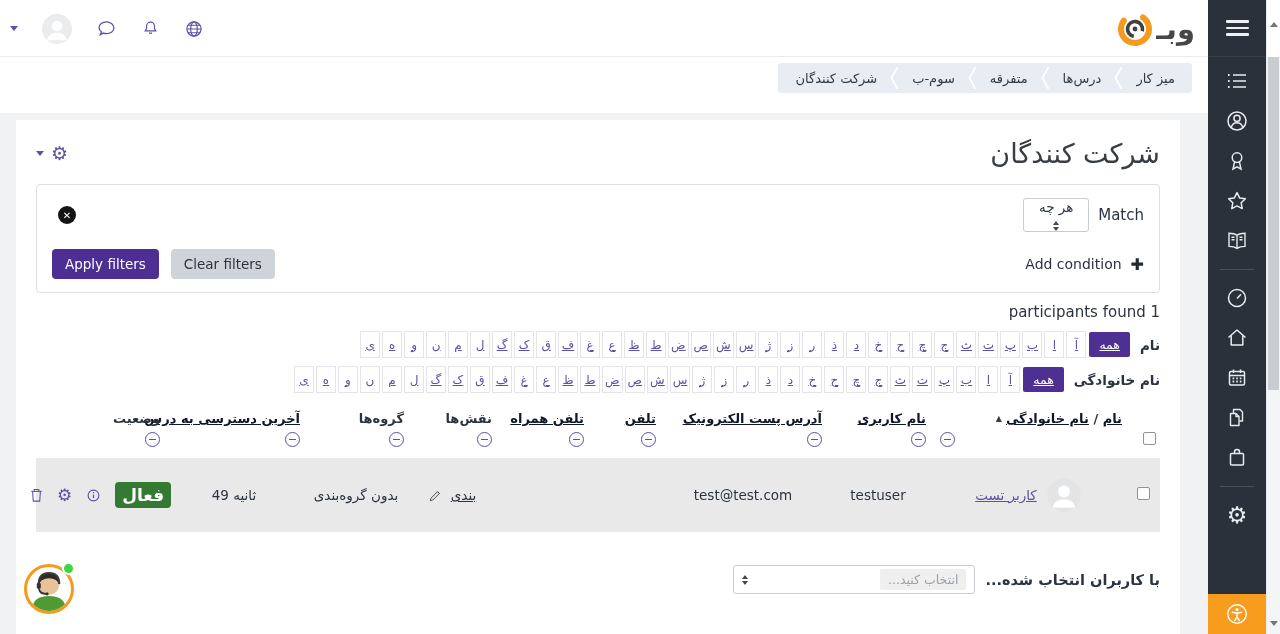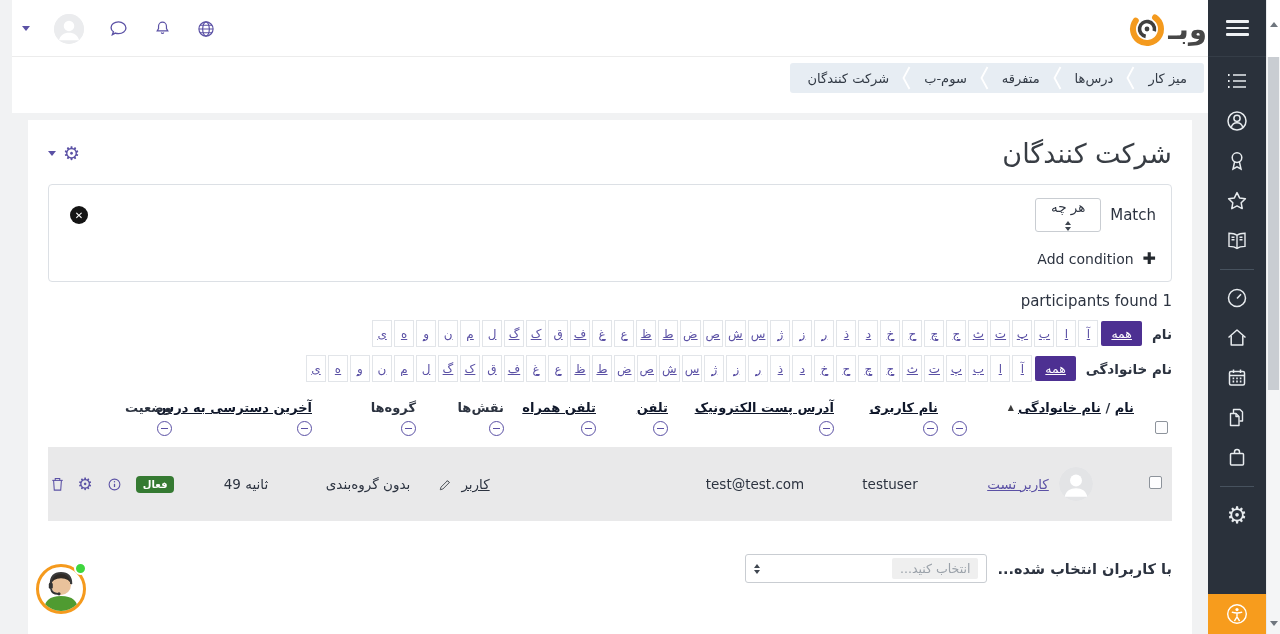--- a/index.html
+++ b/index.html
@@ -1,21 +1,21 @@
 <!DOCTYPE html>
 <html dir="rtl" lang="fa"><head>
 <meta charset="utf-8">
 <style>
   * { margin:0; padding:0; box-sizing:border-box; }
   html,body { width:1280px; height:634px; overflow:hidden; }
   body { font-family:"DejaVu Sans", sans-serif; background:#f1f2f3; color:#2c3340; position:relative; }
   a { cursor:pointer; }
 
   
-  #main { position:absolute; left:12px; top:0; width:1208px; height:634px; }
+  #main { position:absolute; left:0; top:0; width:1208px; height:634px; }
   #sidebar { position:absolute; top:0; right:14px; width:58px; height:634px; background:#2a313b; }
   #scrollbar { position:absolute; top:0; right:0; width:14px; height:634px; background:#f4f5f6; border-left:1px solid #e9ebed; }
 
   
   .topbar { height:57px; background:#fff; border-bottom:1px solid #ececec; position:relative; }
   .topbar-left { position:absolute; left:10px; top:0; height:57px; display:flex; align-items:center; gap:24px; direction:ltr; }
   .caret-down { width:0; height:0; border-left:4px solid transparent; border-right:4px solid transparent; border-top:5px solid #5b51a5; display:inline-block; }
   .avatar-circle { border-radius:50%; background:#ebecee; overflow:hidden; position:relative; flex:none; }
   .avatar-sm { width:30px; height:30px; }
   .topicon { color:#5b51a5; display:flex; align-items:center; cursor:pointer; }
@@ -79,21 +79,21 @@
   .data-row { background:#e9e9ea; height:74px; }
   .ptable td { font-size:13.5px; vertical-align:middle; text-align:center; padding:4px; }
   .name-cell { text-align:right; }
   .name-wrap { display:flex; align-items:center; gap:10px; justify-content:center; }
   .avatar-row { width:34px; height:34px; }
   .user-link { color:#5b51a5; text-decoration:underline; }
   .checkbox { width:13px; height:13px; border:1px solid #8d939b; border-radius:2px; background:#fdfdfe; display:inline-block; cursor:pointer; }
   .roles-wrap { display:flex; align-items:center; justify-content:center; gap:8px; }
   .role-link { color:#2c3340; text-decoration:underline; }
   .status-wrap { display:flex; align-items:center; justify-content:center; gap:13px; }
-  .badge-success { background:#357a32; color:#fff; font-size:10px; font-weight:bold; padding:3px 7px; border-radius:4px; }
+  .badge-success { background:#357a32; color:#fff; font-size:17px; font-weight:bold; padding:3px 7px; border-radius:4px; }
   .row-icon { color:#5b51a5; display:flex; align-items:center; cursor:pointer; }
   .gear-row { font-size:17px; line-height:1; }
 
   
   .bulk-row { margin-top:33px; display:flex; align-items:center; gap:10px; }
   .bulk-label { font-weight:bold; font-size:14.5px; }
   .bulk-select { width:242px; height:29px; border:1px solid #c9cdd2; border-radius:3px; background:#fff; display:flex; align-items:center; justify-content:space-between; padding:0 8px; cursor:pointer; }
   .bulk-ph { background:#efefef; color:#9aa1a9; font-size:12.5px; padding:3px 8px; border-radius:2px; }
 
   
@@ -215,20 +215,24 @@
                 <b class="d"></b>
               </span>
           </span>
         </div>
         <span class="close-x">✕</span>
       </div>
       <div class="filter-row2">
         <span class="add-cond">
           <span class="plus-glyph">✚</span>
           <span>Add condition</span>
+        </span>
+        <span class="filter-actions">
+          <button class="btn btn-primary">Apply filters</button>
+          <button class="btn btn-secondary">Clear filters</button>
         </span>
       </div>
     </div>
 
     <div class="count-line"><span dir="ltr">participants found 1</span></div>
 
     <div class="initials-row r1">
       <span class="initials-label">نام</span>
       <span class="all-box">همه</span>
       <span class="letters">
@@ -379,21 +383,21 @@
               </span>
               <a class="user-link">کاربر تست</a>
             </div>
           </td>
           <td>testuser</td>
           <td><span dir="ltr">test@test.com</span></td>
           <td></td>
           <td></td>
           <td>
             <span class="roles-wrap">
-              <a class="role-link">کاربر</a>
+              <a class="role-link">بندی</a>
               <span class="row-icon">
                 <svg width="15" height="15" viewBox="0 0 20 20" fill="none" stroke="#4a4f55" stroke-width="1.3">
                     <path d="M3 17l1-3.5 8.6-8.6 2.5 2.5L6.5 16z"></path>
                     <path d="M12.6 4.9l2.5 2.5"></path>
                   </svg>
               </span>
             </span>
           </td>
           <td>بدون گروه‌بندی</td>
           <td><span dir="ltr">49 ثانیه</span></td>

